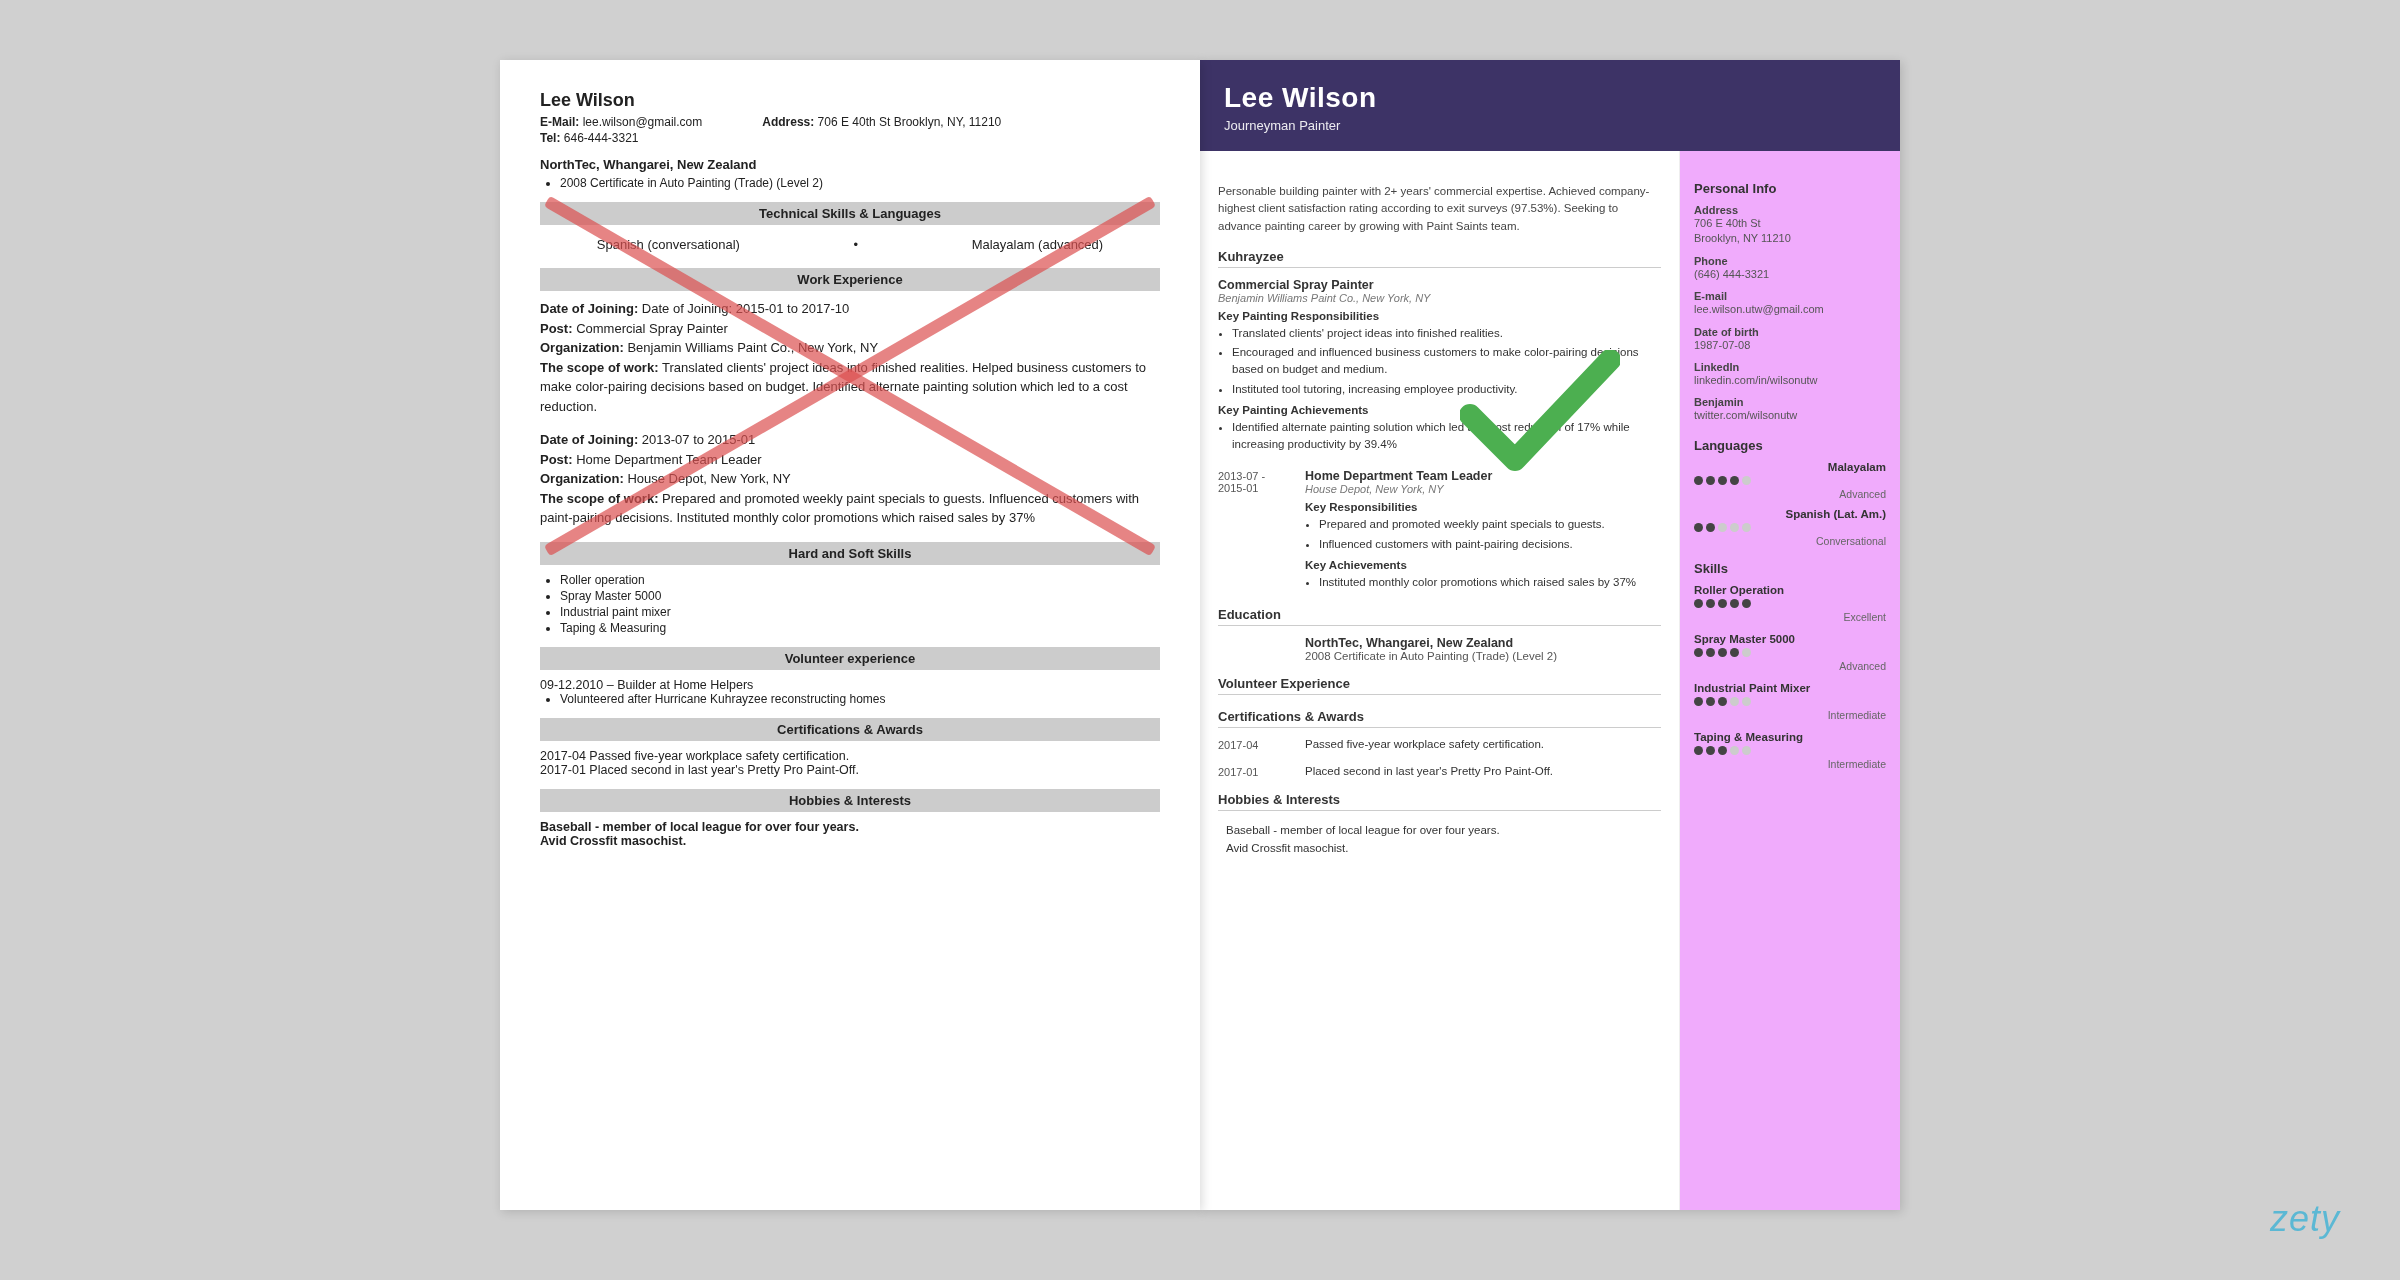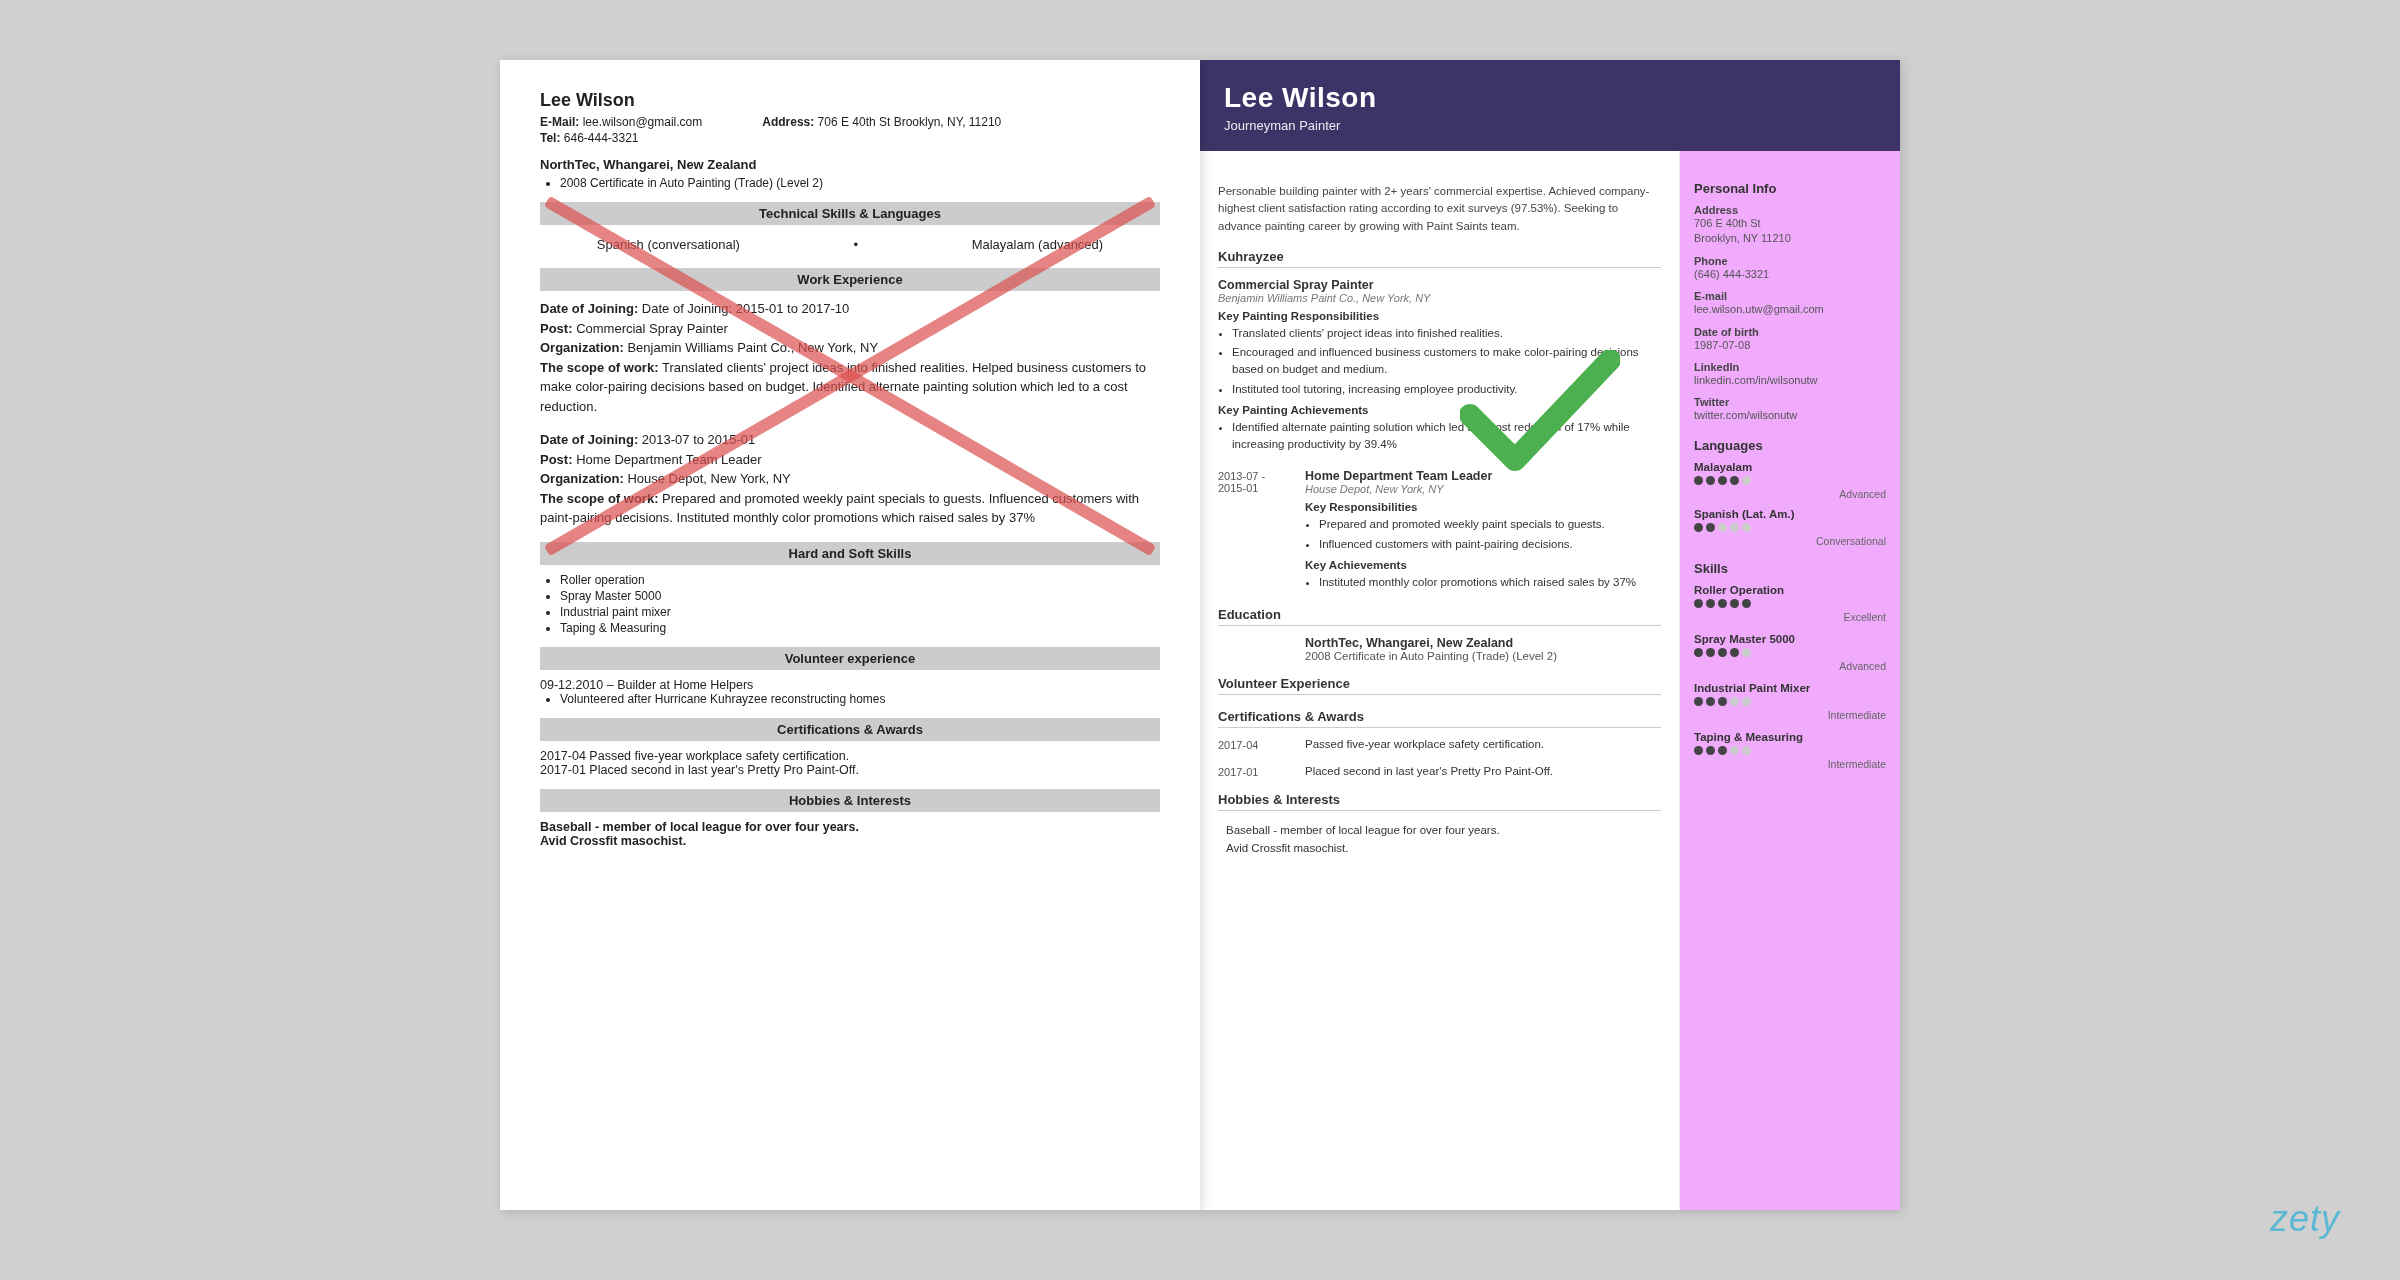--- a/index.html
+++ b/index.html
@@ -276,20 +276,21 @@
     }
 
     .lang-block {
       margin-bottom: 8px;
     }
 
     .lang-name {
       font-size: 11.5px;
       font-weight: bold;
       margin-bottom: 2px;
+      text-align: right;
     }
 
     .lang-level {
       font-size: 10.5px;
       color: #666;
       text-align: right;
     }
 
     .skill-block {
       margin-bottom: 10px;
@@ -526,21 +527,21 @@
 
         <div class="side-field-label">E-mail</div>
         <div class="side-field-value">lee.wilson.utw@gmail.com</div>
 
         <div class="side-field-label">Date of birth</div>
         <div class="side-field-value">1987-07-08</div>
 
         <div class="side-field-label">LinkedIn</div>
         <div class="side-field-value">linkedin.com/in/wilsonutw</div>
 
-        <div class="side-field-label">Twitter</div>
+        <div class="side-field-label">Benjamin</div>
         <div class="side-field-value">twitter.com/wilsonutw</div>
 
         <div class="side-section-heading">Languages</div>
 
         <div class="lang-block">
           <div class="lang-name">Malayalam</div>
           <div class="dots-row">
             <div class="dot"></div>
             <div class="dot"></div>
             <div class="dot"></div>

